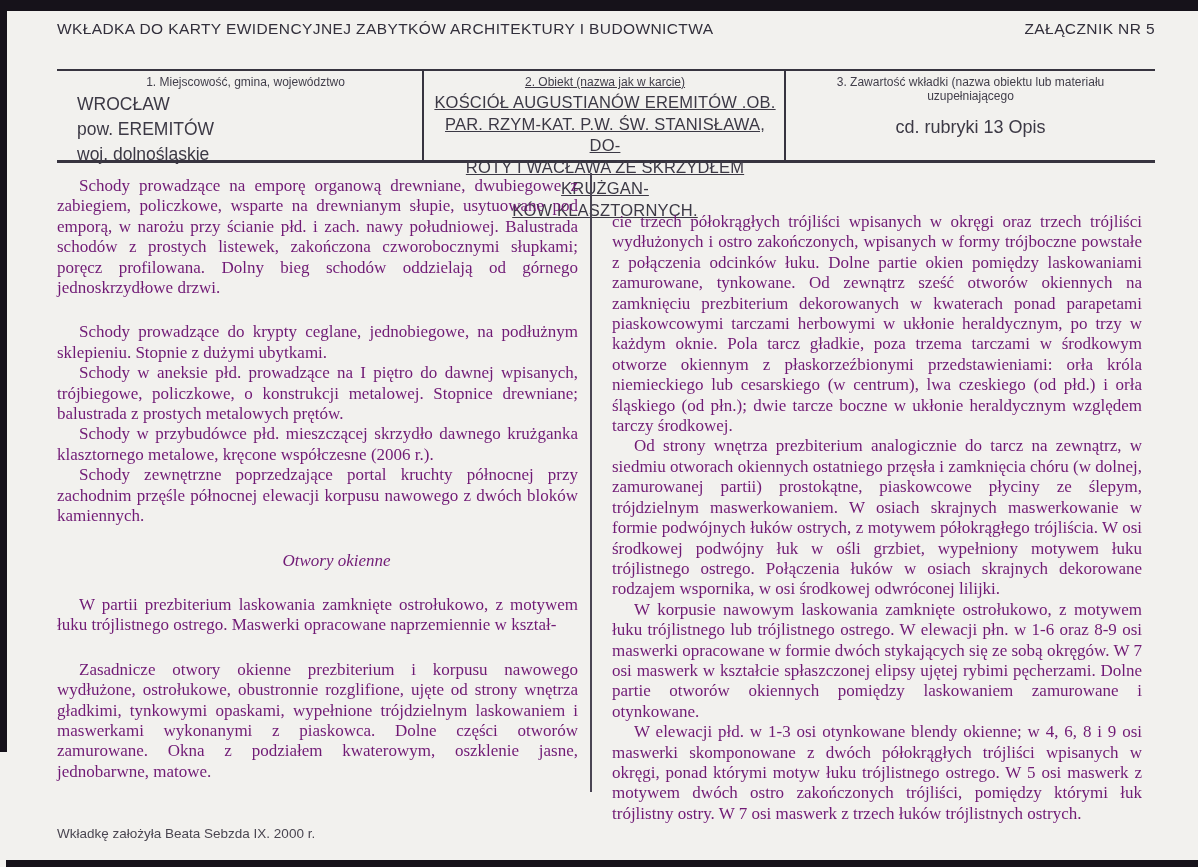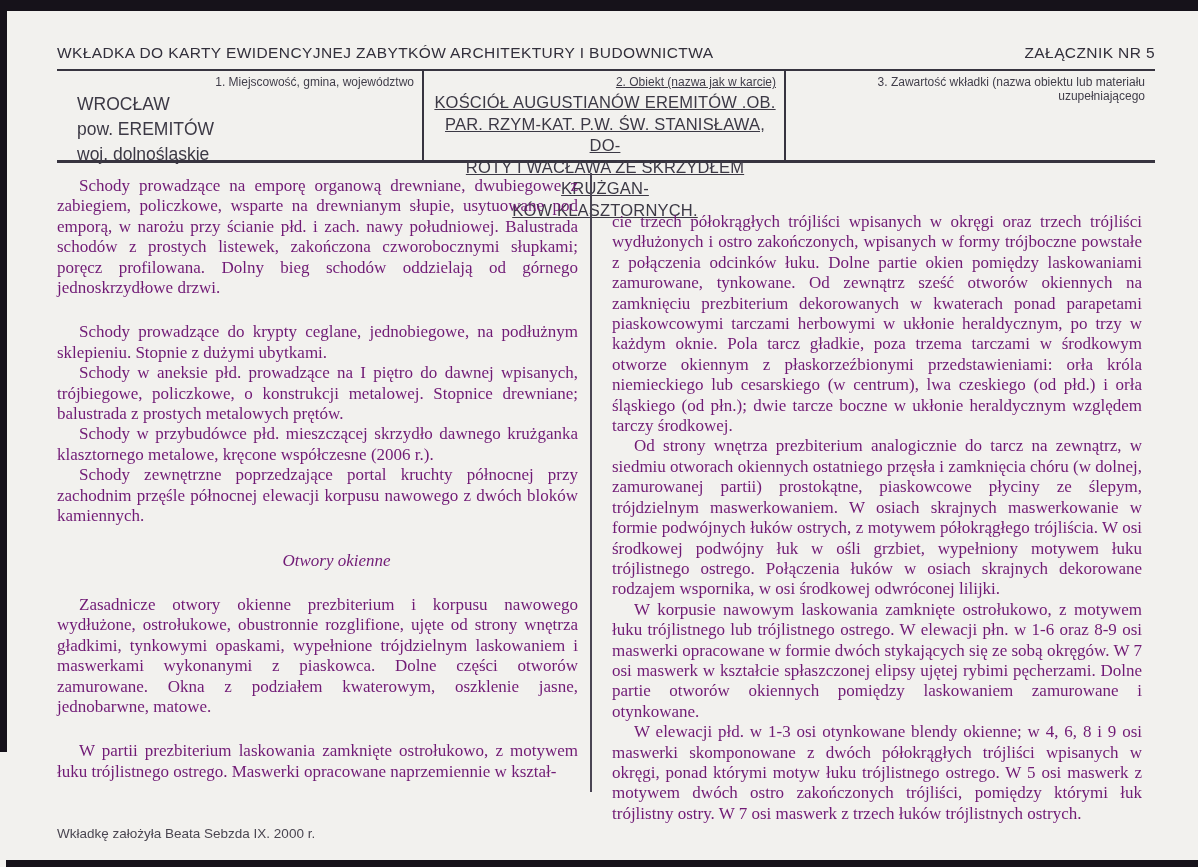--- a/index.html
+++ b/index.html
@@ -5,32 +5,32 @@
   html,body { margin:0; padding:0; background:#888; }
   .scan {
     position:relative; width:1198px; height:867px;
     background:#f2f1ee; overflow:hidden;
     font-family:"Liberation Serif", serif;
   }
   .bar-top   { position:absolute; top:0; left:0; width:1198px; height:11px; background:#16121a; }
   .bar-left  { position:absolute; top:0; left:0; width:7px; height:752px; background:#16121a; }
   .bar-bottom{ position:absolute; left:6px; bottom:0; width:1192px; height:7px; background:#16121a; }
 
-  .page-header { position:absolute; top:44px; left:57px; width:1098px;
+  .page-header { position:absolute; top:20px; left:57px; width:1098px;
     font-family:"Liberation Sans", sans-serif; color:#322f3b; font-size:15.5px;
     letter-spacing:0.4px; display:flex; justify-content:space-between;gap:34px; }
 
   .id-table { position:absolute; top:69px; left:57px; width:1098px; height:89px;
     border-top:2px solid #37343f; border-bottom:3px solid #37343f;
     display:flex; font-family:"Liberation Sans", sans-serif; color:#3c3945; }
   .id-cell { box-sizing:border-box; padding:4px 8px 0 10px; }
   .cell-1 { width:365px; padding-left:20px; }
   .cell-2 { width:364px; border-left:2px solid #37343f; border-right:2px solid #37343f; text-align:center;text-decoration:underline; }
   .cell-3 { width:367px; text-align:center; }
-  .cell-label { font-size:12px; text-align:right; color:#413e4a; margin-bottom:3px; }
+  .cell-label { font-size:12px; text-align:center; color:#413e4a; margin-bottom:3px; }
   .cell-1 .big { font-size:17.5px; line-height:25px; }
   .cell-2 .obj-line { font-size:16.5px; line-height:21.5px; letter-spacing:0.2px; }
   .cell-3 .val { font-size:18px; margin-top:14px; }
 
   .col-divider { position:absolute; left:590px; top:173px; width:2px; height:619px; background:#4a4553; }
 
   .textcol { position:absolute; top:176px; font-size:17px; line-height:20.4px;
     text-align:justify; color:#701a75; }
   .textcol.left  { left:57px;  width:521px; }
   .textcol.right { left:612px; width:530px; }
@@ -66,34 +66,35 @@
     </div>
     <div class="id-cell cell-2">
       <div class="cell-label">2. Obiekt (nazwa jak w karcie)</div>
       <div class="obj-line">KOŚCIÓŁ AUGUSTIANÓW EREMITÓW .OB.</div>
       <div class="obj-line">PAR. RZYM-KAT. P.W. ŚW. STANISŁAWA, DO-</div>
       <div class="obj-line">ROTY I WACŁAWA ZE SKRZYDŁEM KRUŻGAN-</div>
       <div class="obj-line">KÓW KLASZTORNYCH.</div>
     </div>
     <div class="id-cell cell-3">
       <div class="cell-label">3.  Zawartość wkładki (nazwa obiektu lub materiału uzupełniającego</div>
+      <div class="val">cd. rubryki 13 Opis</div>
     </div>
   </div>
 
   <div class="col-divider"></div>
 
   <div class="textcol left">
     <p>Schody prowadzące na emporę organową drewniane, dwubiegowe z zabiegiem, policzkowe, wsparte na drewnianym słupie, usytuowane pod emporą, w narożu przy ścianie płd. i zach. nawy południowej. Balustrada schodów z prostych listewek, zakończona czworobocznymi słupkami; poręcz profilowana. Dolny bieg schodów oddzielają od górnego jednoskrzydłowe drzwi.</p>
     <p class="gap">Schody prowadzące do krypty ceglane, jednobiegowe, na podłużnym sklepieniu. Stopnie z dużymi ubytkami.</p>
     <p>Schody w aneksie płd. prowadzące na I piętro do dawnej wpisanych, trójbiegowe, policzkowe, o konstrukcji metalowej. Stopnice drewniane; balustrada z prostych metalowych prętów.</p>
     <p>Schody w przybudówce płd. mieszczącej skrzydło dawnego krużganka klasztornego metalowe, kręcone współczesne (2006 r.).</p>
     <p>Schody zewnętrzne poprzedzające portal kruchty północnej przy zachodnim przęśle północnej elewacji korpusu nawowego z dwóch bloków kamiennych.</p>
     <p class="subheading gap">Otwory okienne</p>
+    <p class="gap">W partii prezbiterium laskowania zamknięte ostrołukowo, z motywem łuku trójlistnego ostrego. Maswerki opracowane naprzemiennie w kształ-</p>
     <p class="gap">Zasadnicze otwory okienne prezbiterium i korpusu nawowego wydłużone, ostrołukowe, obustronnie rozglifione, ujęte od strony wnętrza gładkimi, tynkowymi opaskami, wypełnione trójdzielnym laskowaniem i maswerkami wykonanymi z piaskowca. Dolne części otworów zamurowane. Okna z podziałem kwaterowym, oszklenie jasne, jednobarwne, matowe.</p>
-    <p class="gap">W partii prezbiterium laskowania zamknięte ostrołukowo, z motywem łuku trójlistnego ostrego. Maswerki opracowane naprzemiennie w kształ-</p>
   </div>
 
   <div class="textcol right">
     <p class="noindent">cie trzech półokrągłych trójliści wpisanych w okręgi oraz trzech trójliści wydłużonych i ostro zakończonych, wpisanych w formy trójboczne powstałe z połączenia odcinków łuku. Dolne partie okien pomiędzy laskowaniami zamurowane, tynkowane. Od zewnątrz sześć otworów okiennych na zamknięciu prezbiterium dekorowanych w kwaterach ponad parapetami piaskowcowymi tarczami herbowymi w ukłonie heraldycznym, po trzy w każdym oknie. Pola tarcz gładkie, poza trzema tarczami w środkowym otworze okiennym z płaskorzeźbionymi przedstawieniami: orła króla niemieckiego lub cesarskiego (w centrum), lwa czeskiego (od płd.) i orła śląskiego (od płn.); dwie tarcze boczne w ukłonie heraldycznym względem tarczy środkowej.</p>
     <p>Od strony wnętrza prezbiterium analogicznie do tarcz na zewnątrz, w siedmiu otworach okiennych ostatniego przęsła i zamknięcia chóru (w dolnej, zamurowanej partii) prostokątne, piaskowcowe płyciny ze ślepym, trójdzielnym maswerkowaniem. W osiach skrajnych maswerkowanie w formie podwójnych łuków ostrych, z motywem półokrągłego trójliścia. W osi środkowej podwójny łuk w ośli grzbiet, wypełniony motywem łuku trójlistnego ostrego. Połączenia łuków w osiach skrajnych dekorowane rodzajem wspornika, w osi środkowej odwróconej lilijki.</p>
     <p>W korpusie nawowym laskowania zamknięte ostrołukowo, z motywem łuku trójlistnego lub trójlistnego ostrego. W elewacji płn. w 1-6 oraz 8-9 osi maswerki opracowane w formie dwóch stykających się ze sobą okręgów. W 7 osi maswerk w kształcie spłaszczonej elipsy ujętej rybimi pęcherzami. Dolne partie otworów okiennych pomiędzy laskowaniem zamurowane i otynkowane.</p>
     <p>W elewacji płd. w 1-3 osi otynkowane blendy okienne; w 4, 6, 8 i 9 osi maswerki skomponowane z dwóch półokrągłych trójliści wpisanych w okręgi, ponad którymi motyw łuku trójlistnego ostrego. W 5 osi maswerk z motywem dwóch ostro zakończonych trójliści, pomiędzy którymi łuk trójlistny ostry. W 7 osi maswerk z trzech łuków trójlistnych ostrych.</p>
   </div>
 
   <div class="page-footer">Wkładkę założyła Beata Sebzda IX. 2000 r.</div>

